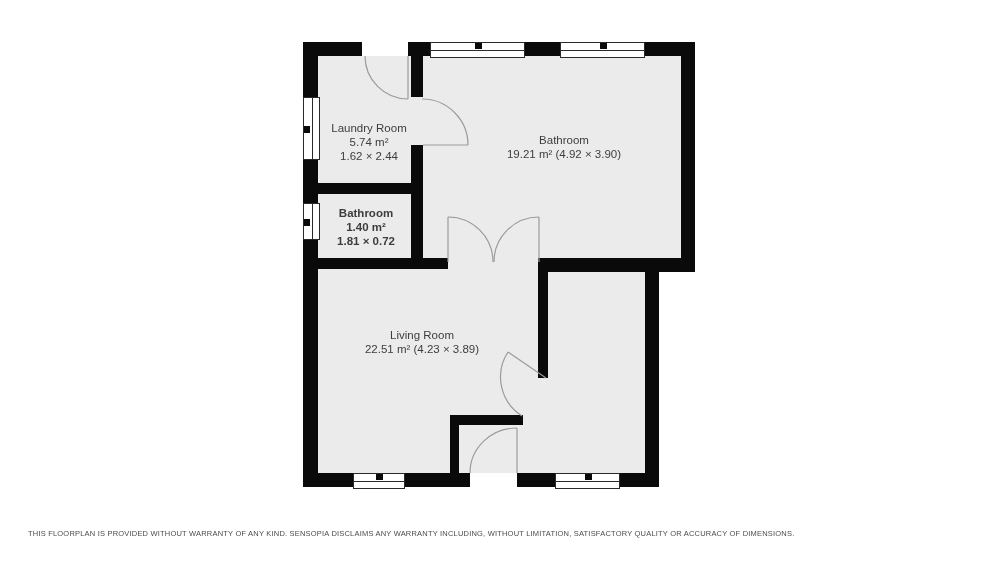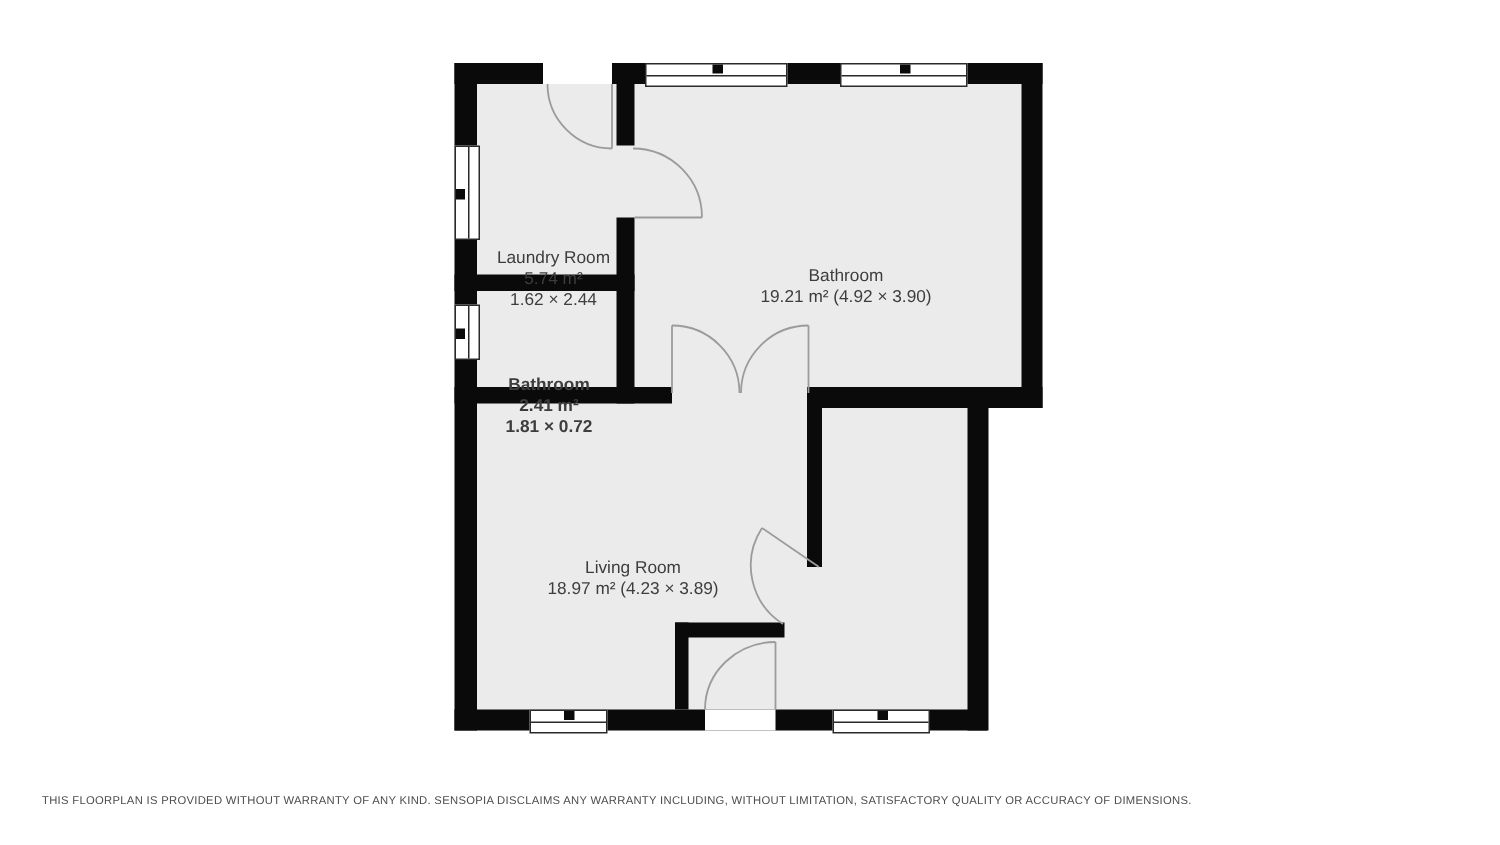--- a/index.html
+++ b/index.html
@@ -28,21 +28,21 @@
   .window.h .glass { left: 0; right: 0; top: 50%; height: 1px; }
   .window.v .glass { top: 0; bottom: 0; left: 50%; width: 1px; }
   .window .tick { position: absolute; background: #0a0a0a; }
   .window.h .tick { left: 50%; top: 0; width: 7px; height: 6px; margin-left: -3px; }
   .window.v .tick { top: 50%; left: 0; width: 6px; height: 7px; margin-top: -3px; }
   .doors { position: absolute; left: 0; top: 0; pointer-events: none; }
   .doors path, .doors line { stroke: var(--door-stroke); stroke-width: 1.2; fill: none; }
   .room-label {
     position: absolute; transform: translate(-50%, -50%);
     text-align: center; color: var(--label-text);
-    font-size: 11.5px; line-height: 14px; white-space: nowrap; margin-top: 44px;
+    font-size: 11.5px; line-height: 14px; white-space: nowrap;
   }
   .disclaimer {
     position: absolute; left: 28px; top: 529px;
     font-size: 7.5px; letter-spacing: 0.2px;
     color: var(--disclaimer-text); white-space: nowrap;
   }
 </style>
 </head>
 <body>
 
@@ -125,23 +125,23 @@
     <div>Laundry Room</div>
     <div>5.74 m²</div>
     <div>1.62 × 2.44</div>
   </div>
   <div class="room-label" style="left:564px;top:147px;">
     <div>Bathroom</div>
     <div>19.21 m² (4.92 × 3.90)</div>
   </div>
   <div class="room-label" style="left:366px;top:227px;font-weight:bold;">
     <div>Bathroom</div>
-    <div>2.41 m²</div>
+    <div>1.40 m²</div>
     <div>1.81 × 0.72</div>
   </div>
   <div class="room-label" style="left:422px;top:342px;">
     <div>Living Room</div>
-    <div>18.97 m² (4.23 × 3.89)</div>
+    <div>22.51 m² (4.23 × 3.89)</div>
   </div>
 
 </div>
 
 <div class="disclaimer">THIS FLOORPLAN IS PROVIDED WITHOUT WARRANTY OF ANY KIND. SENSOPIA DISCLAIMS ANY WARRANTY INCLUDING, WITHOUT LIMITATION, SATISFACTORY QUALITY OR ACCURACY OF DIMENSIONS.</div>
 
 </body></html>

